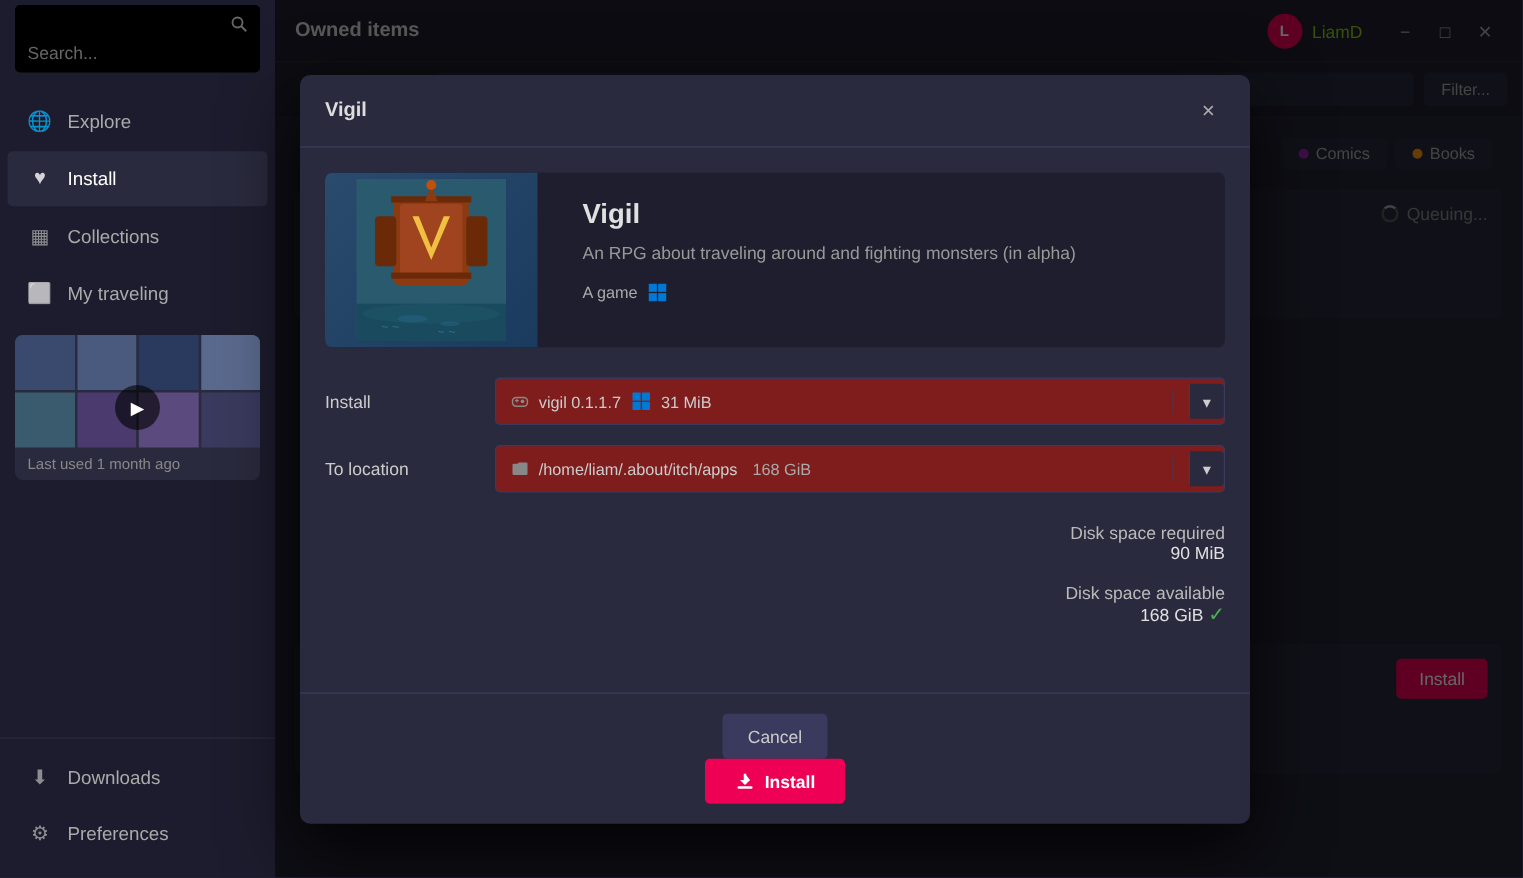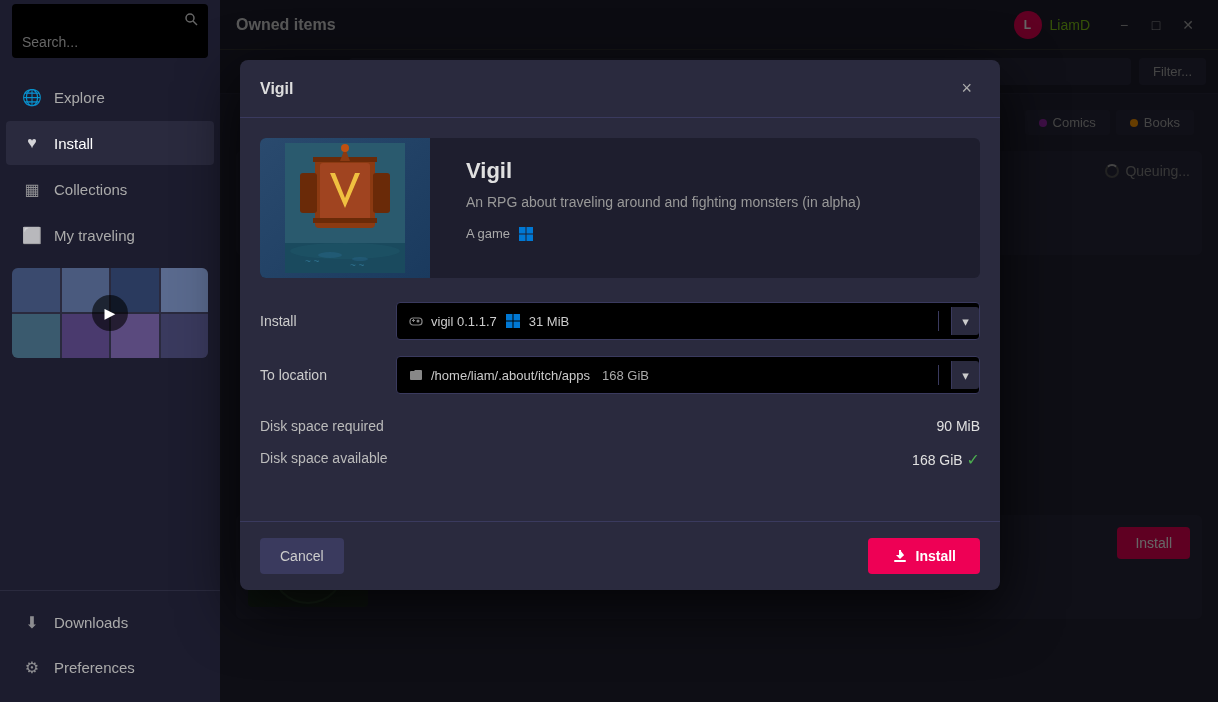--- a/index.html
+++ b/index.html
@@ -431,21 +431,21 @@
 
     .form-label {
       width: 120px;
       font-size: 14px;
       color: #ccc;
       flex-shrink: 0;
     }
 
     .form-select {
       flex: 1;
-      background: #000000;
+      background: #7f1d1d;
       border: 1px solid #3a3a5e;
       border-radius: 4px;
       padding: 8px 12px;
       color: #ccc;
       font-size: 13px;
       display: flex;
       align-items: center;
       justify-content: space-between;
       position: relative;
     }
@@ -468,38 +468,40 @@
     }
 
     
     .disk-section {
       margin-bottom: 20px;
     }
 
     .disk-row {
       display: flex;
       justify-content: space-between;
-      align-items: flex-start;
+      align-items: flex-end;
       padding: 8px 0;
       font-size: 14px;
+      flex-direction: column;
     }
 
     .disk-label { color: #bbb; }
     .disk-value { color: #e0e0e0; font-weight: 500; }
 
     .check-icon { color: #4caf50; font-size: 16px; }
 
     
     .modal-footer {
       display: flex;
       justify-content: space-between;
       align-items: center;
       padding: 16px 20px;
       border-top: 1px solid #3a3a5e;
       margin-top: 4px;
+      flex-direction: column;
     }
 
     .cancel-btn {
       background: #3a3a5e;
       border: none;
       color: #ccc;
       padding: 10px 20px;
       border-radius: 4px;
       font-size: 14px;
       cursor: pointer;
@@ -579,20 +581,21 @@
         <div class="thumb-cell"></div>
         <div class="thumb-cell"></div>
         <div class="thumb-cell"></div>
         <div class="thumb-cell"></div>
         <div class="thumb-cell"></div>
         <div class="thumb-cell"></div>
         <div class="thumb-cell"></div>
         <div class="thumb-cell"></div>
       </div>
       <div class="play-btn">▶</div>
+      <div class="last-used">Last used 1 month ago</div>
     </div>
   </div>
 
   <div class="sidebar-bottom">
     <div class="nav-item">
       <span class="nav-icon">⬇</span>
       <span>Downloads</span>
     </div>
     <div class="nav-item">
       <span class="nav-icon">⚙</span>

